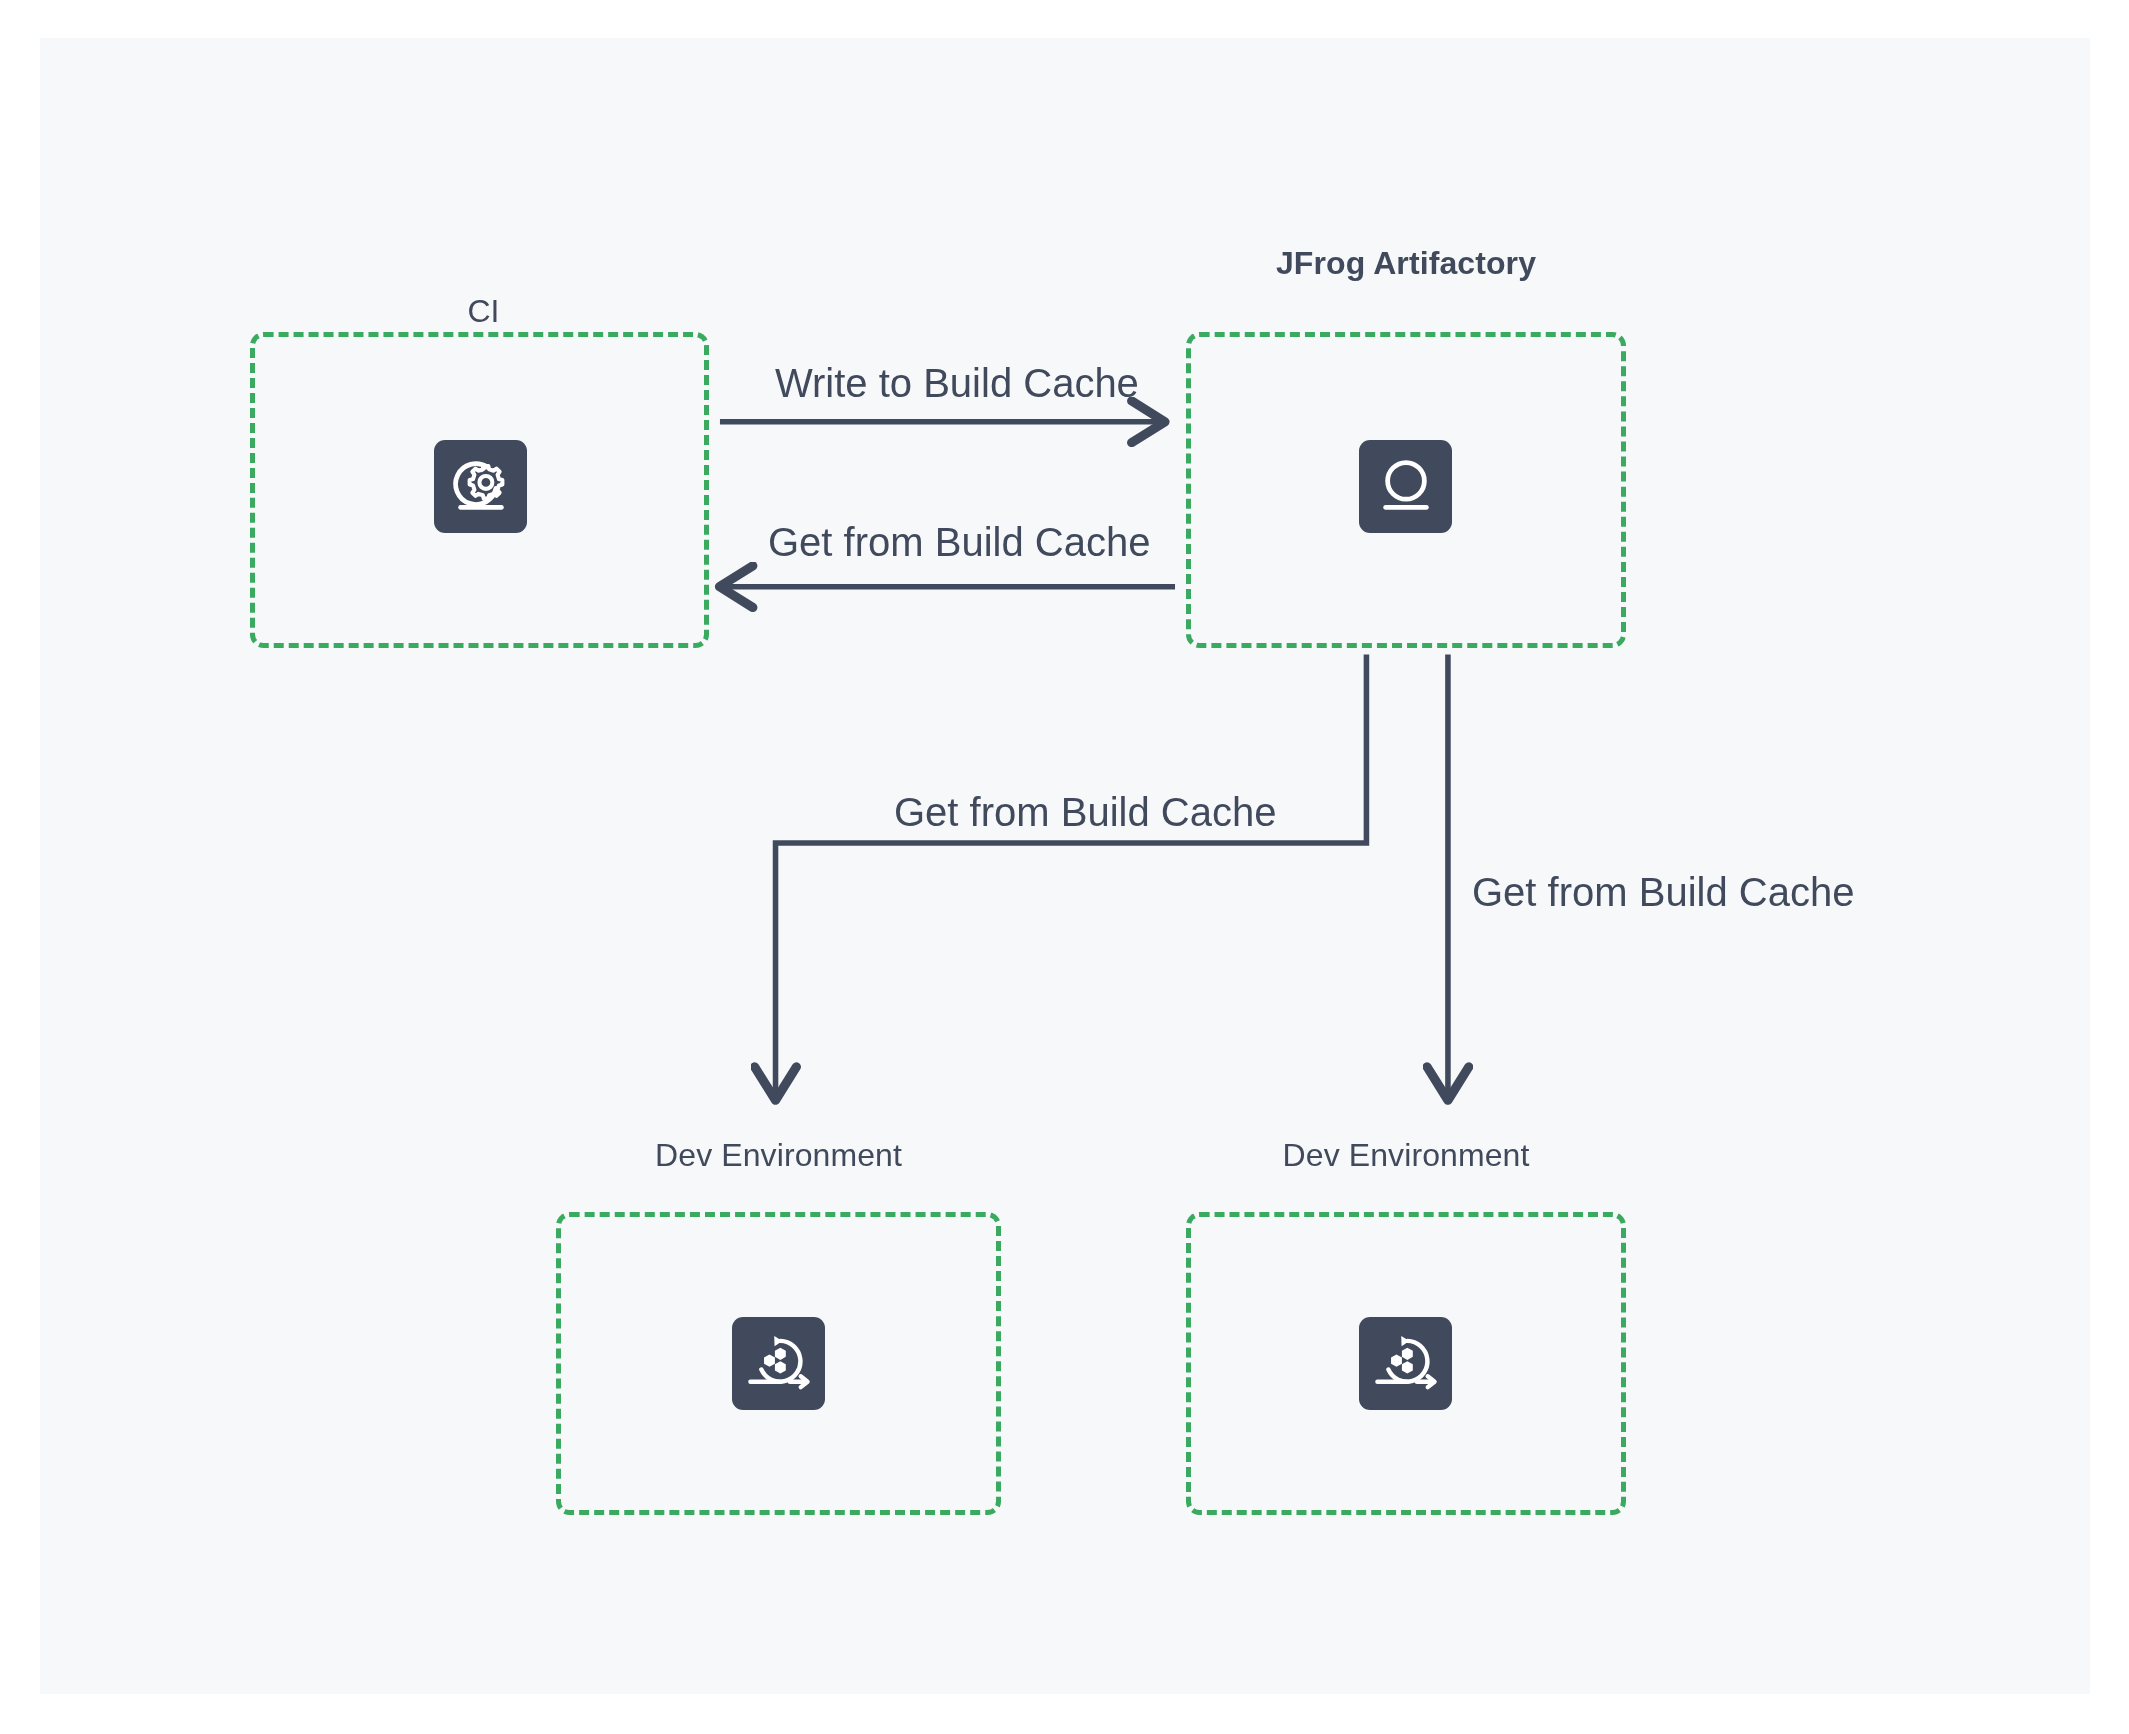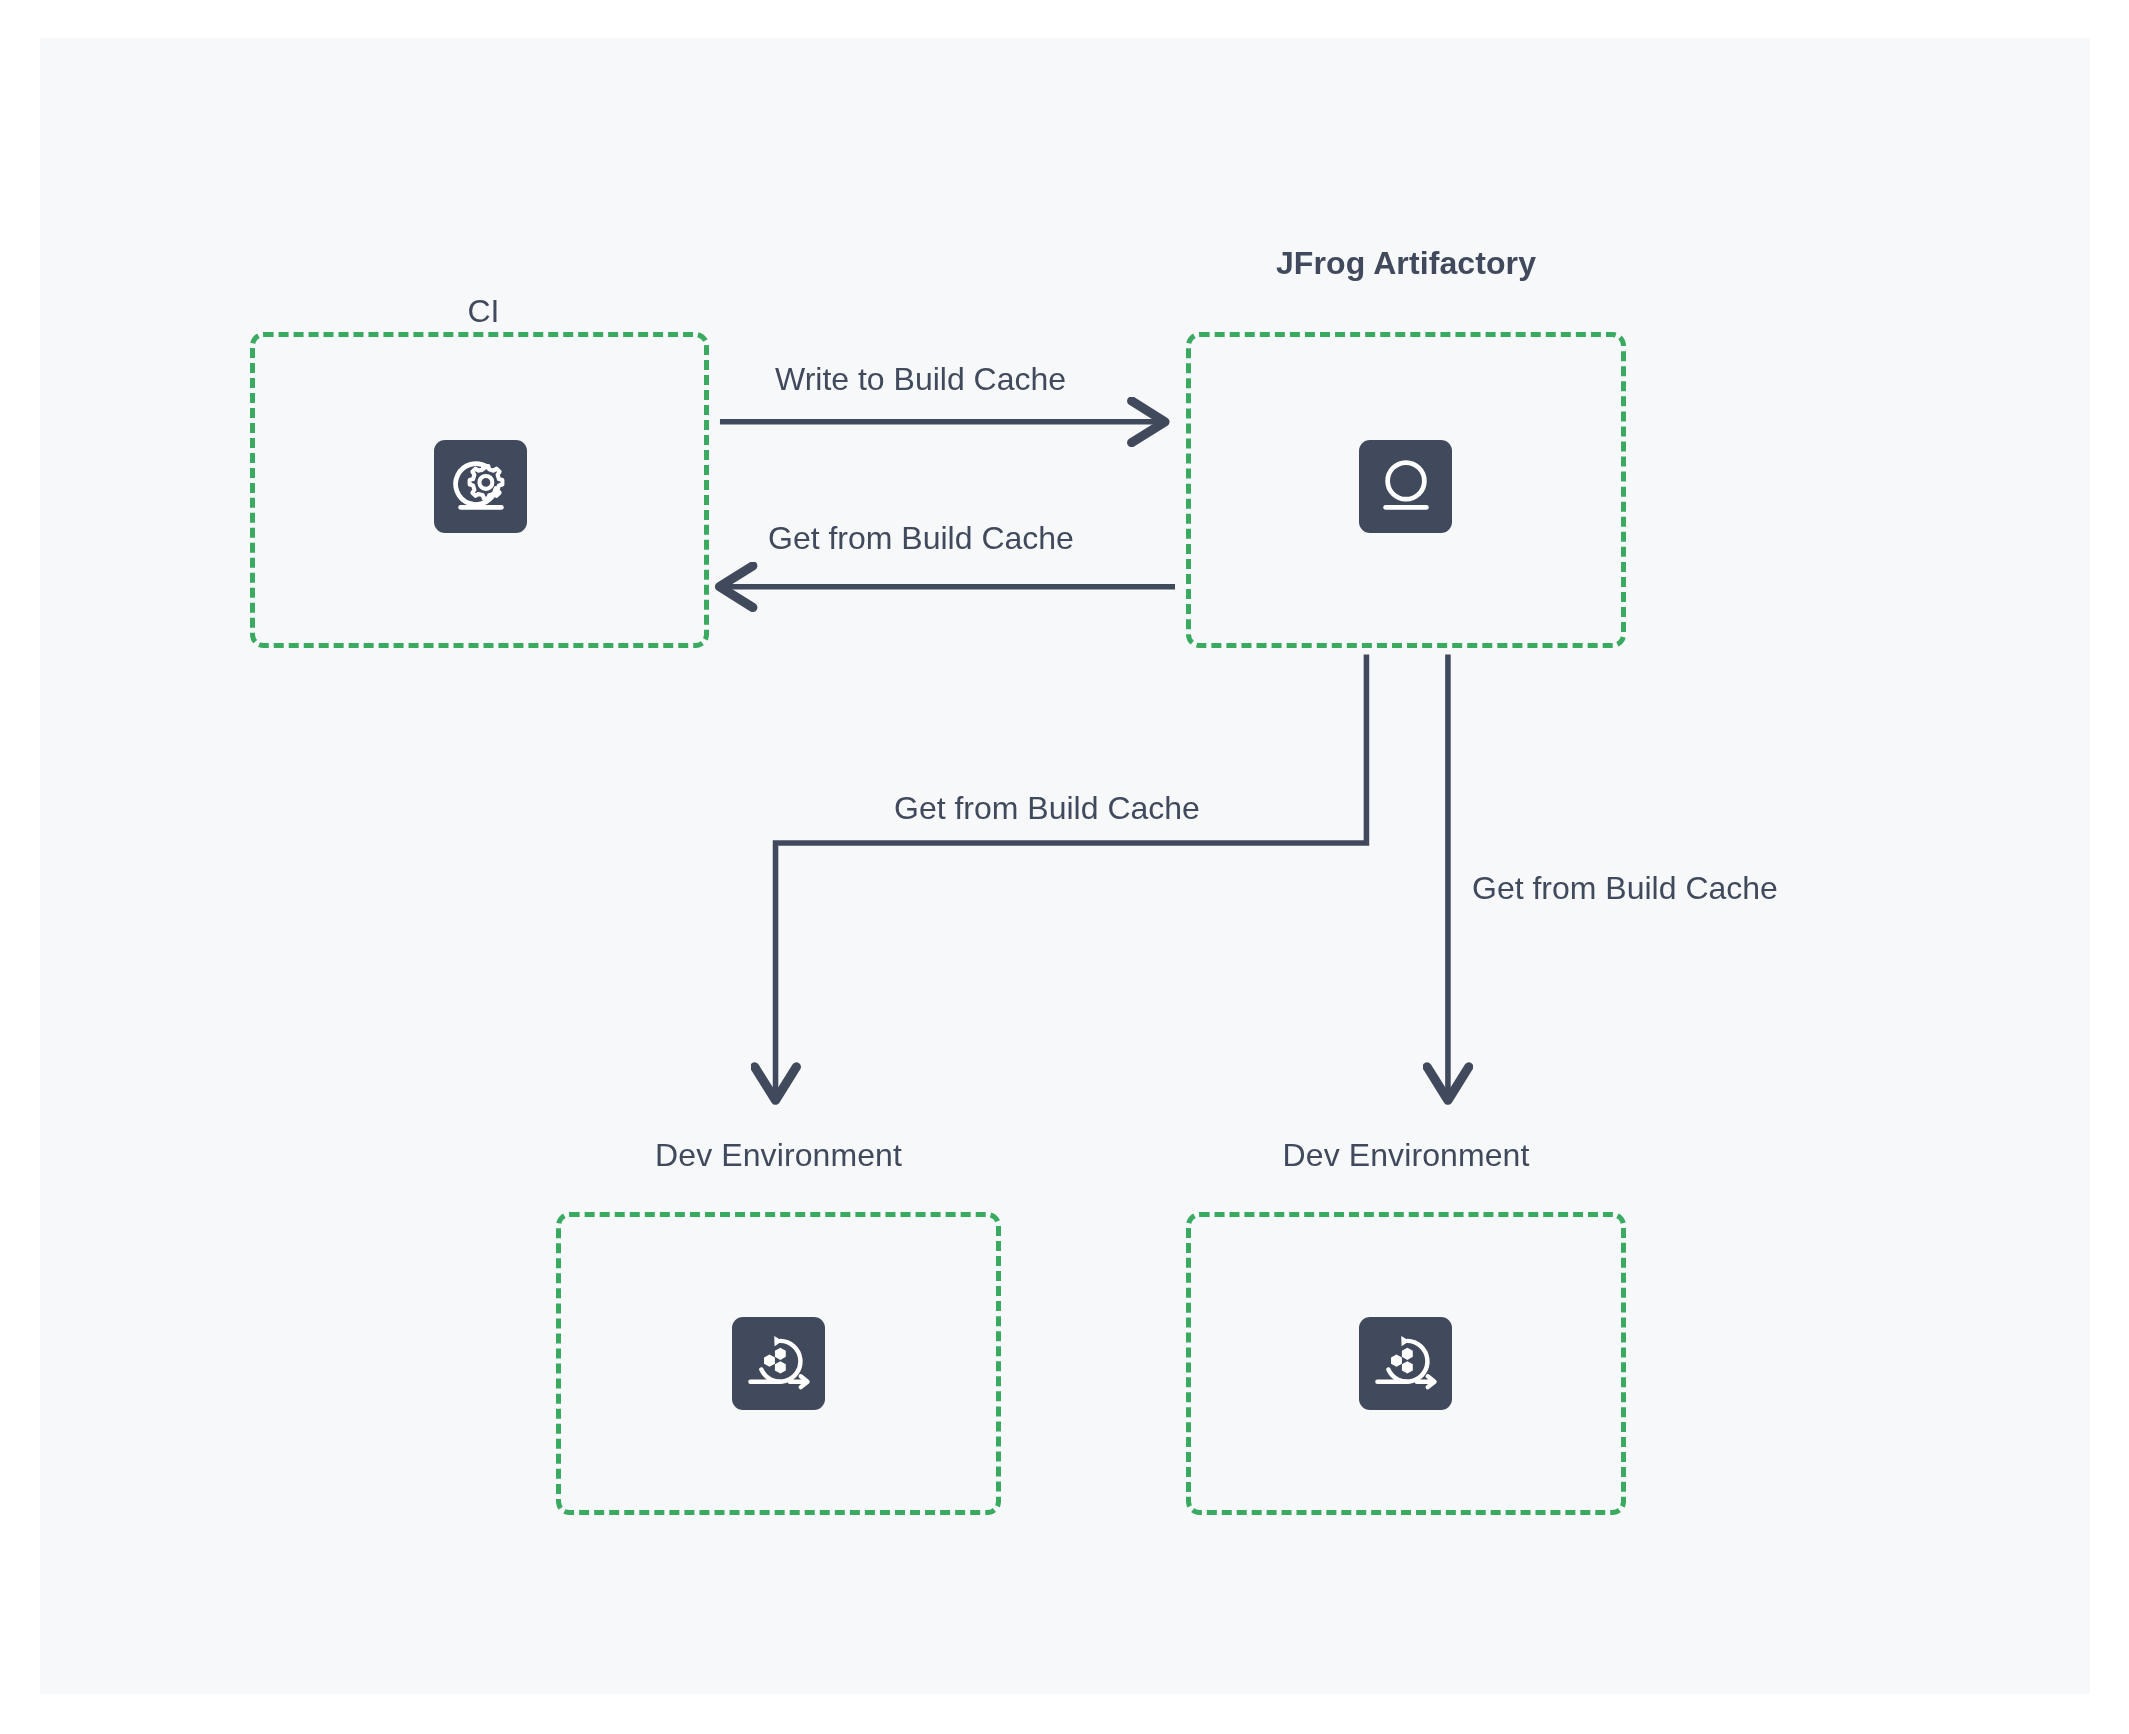--- a/index.html
+++ b/index.html
@@ -57,21 +57,21 @@
     border-radius: 11px;
     background: #414a5c;
     display: flex;
     align-items: center;
     justify-content: center;
   }
   .node-icon svg { display: block; }
   .edge-label {
     position: absolute;
     color: #414a5c;
-    font-size: 32px;
+    font-size: 40px;
     line-height: 1;
     white-space: nowrap;
   }
 
   
   #title-ci        { left: 254px;  top: 247px;  width: 459px; margin-top: 48px; }
   #box-ci          { left: 250px;  top: 332px;  width: 459px; height: 316px; }
   #icon-ci         { left: 434px;  top: 440px; }
 
   #title-jfrog     { left: 1186px; top: 247px;  width: 440px; font-weight: bold; }

